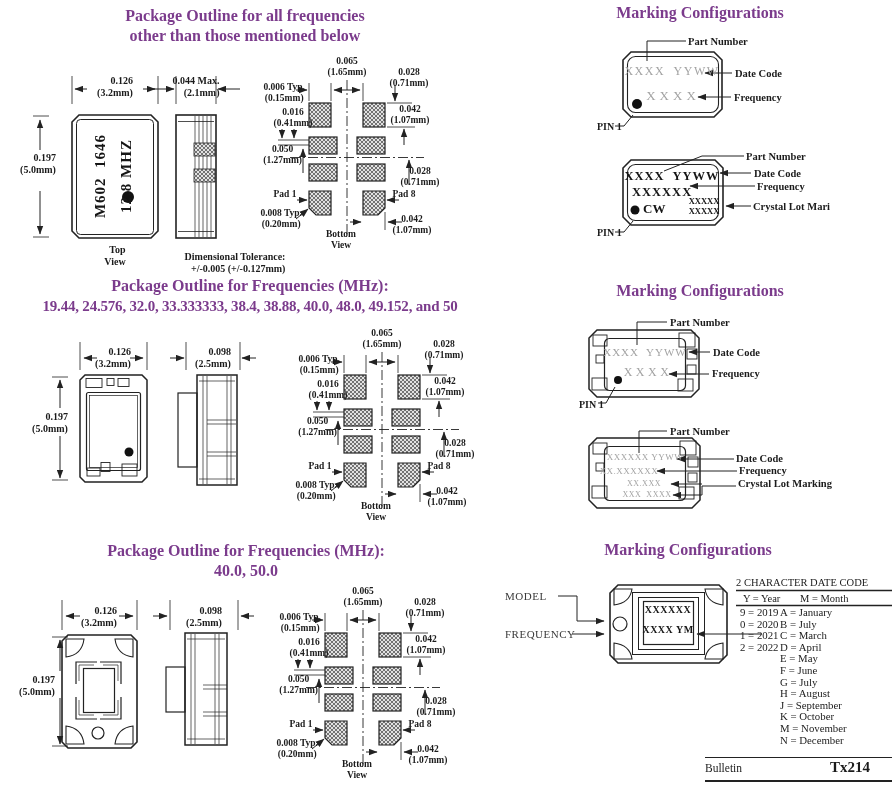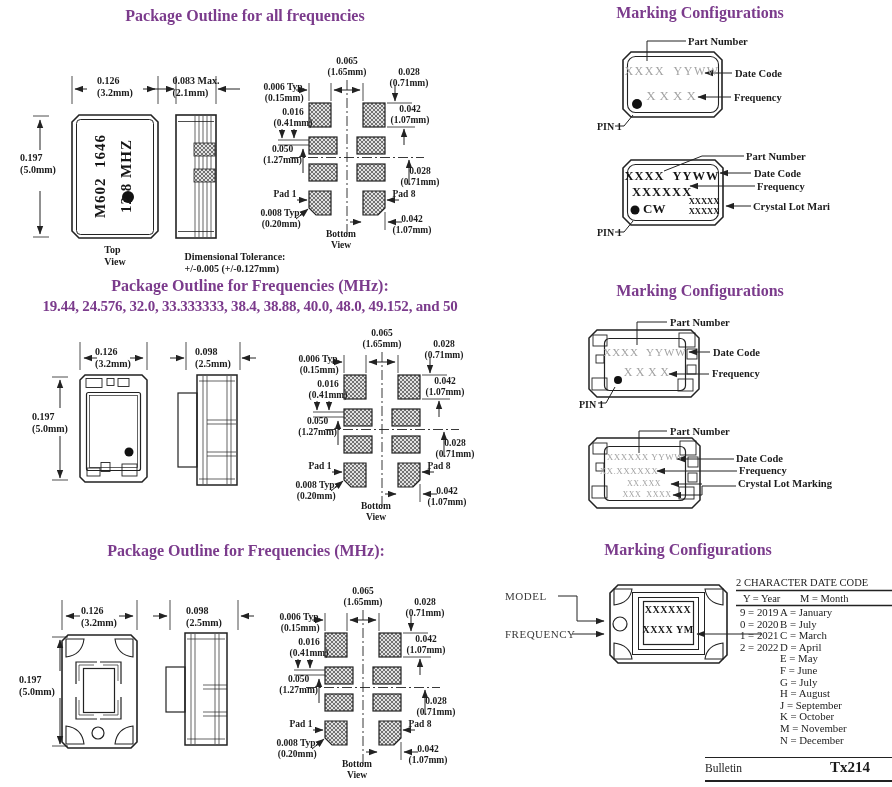--- a/index.html
+++ b/index.html
@@ -3,21 +3,21 @@
 <meta charset="utf-8">
 <style>
   html,body{margin:0;padding:0;background:#fff}
   #page{position:relative;width:892px;height:787px;background:#fff;overflow:hidden;
         font-family:Liberation Serif, serif;color:#1b1b1b}
   #art{position:absolute;left:0;top:0}
   .title{position:absolute;transform:translateX(-50%);text-align:center;font-weight:bold;
          color:#7b3b8c;white-space:nowrap;font-size:16px;line-height:20px}
   .title .l2sm{font-size:15px;letter-spacing:-0.2px}
   .dim{position:absolute;font-weight:bold;font-size:10px;line-height:11.5px;
-       white-space:pre-line;text-align:left}
+       white-space:pre-line;text-align:right}
   .tc{transform:translateX(-50%)}
   .tr{transform:translateX(-100%);text-align:right}
   .co{position:absolute;font-weight:bold;font-size:10.5px;white-space:nowrap}
   .co5{position:absolute;font-size:11px;letter-spacing:0.5px;color:#3a3a3a;white-space:nowrap}
   .mk{position:absolute;white-space:pre;color:#a3a3a3}
   .mkb{position:absolute;white-space:pre;color:#161616;font-weight:bold}
   .rot{position:absolute;width:110px;height:16px;transform:rotate(-90deg);text-align:center;
        font-weight:bold;font-size:15px;letter-spacing:1px;white-space:pre;color:#161616}
   .fp{position:absolute;width:195px;height:200px}
   .fdim{position:absolute;font-weight:bold;font-size:9.5px;line-height:11px;
@@ -237,35 +237,37 @@
     <g stroke="#222">
       <line x1="736" y1="590.5" x2="892" y2="590.5" stroke-width="1.4"></line>
       <line x1="736" y1="605.5" x2="892" y2="605.5" stroke-width="1.4"></line>
       <line x1="705" y1="757.5" x2="892" y2="757.5" stroke-width="1"></line>
       <line x1="705" y1="781" x2="892" y2="781" stroke-width="2"></line>
     </g>
   </svg>
 
   <div class="title" style="left:245px;top:6px">
     <div>Package Outline for all frequencies</div>
+    <div>other than those mentioned below</div>
   </div>
   <div class="title" style="left:700px;top:3px">Marking Configurations</div>
   <div class="title" style="left:250px;top:276px">
     <div>Package Outline for Frequencies (MHz):</div>
     <div class="l2sm">19.44, 24.576, 32.0, 33.333333, 38.4, 38.88, 40.0, 48.0, 49.152, and 50</div>
   </div>
   <div class="title" style="left:700px;top:281px">Marking Configurations</div>
   <div class="title" style="left:246px;top:541px">
     <div>Package Outline for Frequencies (MHz):</div>
+    <div>40.0, 50.0</div>
   </div>
   <div class="title" style="left:688px;top:540px">Marking  Configurations</div>
 
   <div class="dim tc" style="left:115px;top:75px">0.126
 (3.2mm)</div>
-  <div class="dim tc" style="left:196px;top:75px">0.083 Max.
+  <div class="dim tc" style="left:196px;top:75px">0.044 Max.
 (2.1mm)</div>
   <div class="dim tc" style="left:38px;top:152px">0.197
 (5.0mm)</div>
   <div class="rot" style="left:45px;top:168px">M602  1646</div>
   <div class="rot" style="left:71px;top:168px">12.8 MHZ</div>
   <div class="dim tc" style="left:115px;top:244px">Top
 View</div>
   <div class="dim tc" style="left:235px;top:251px">Dimensional Tolerance:
 +/-0.005 (+/-0.127mm)</div>
   <div class="fp" style="left:252px;top:52px">

